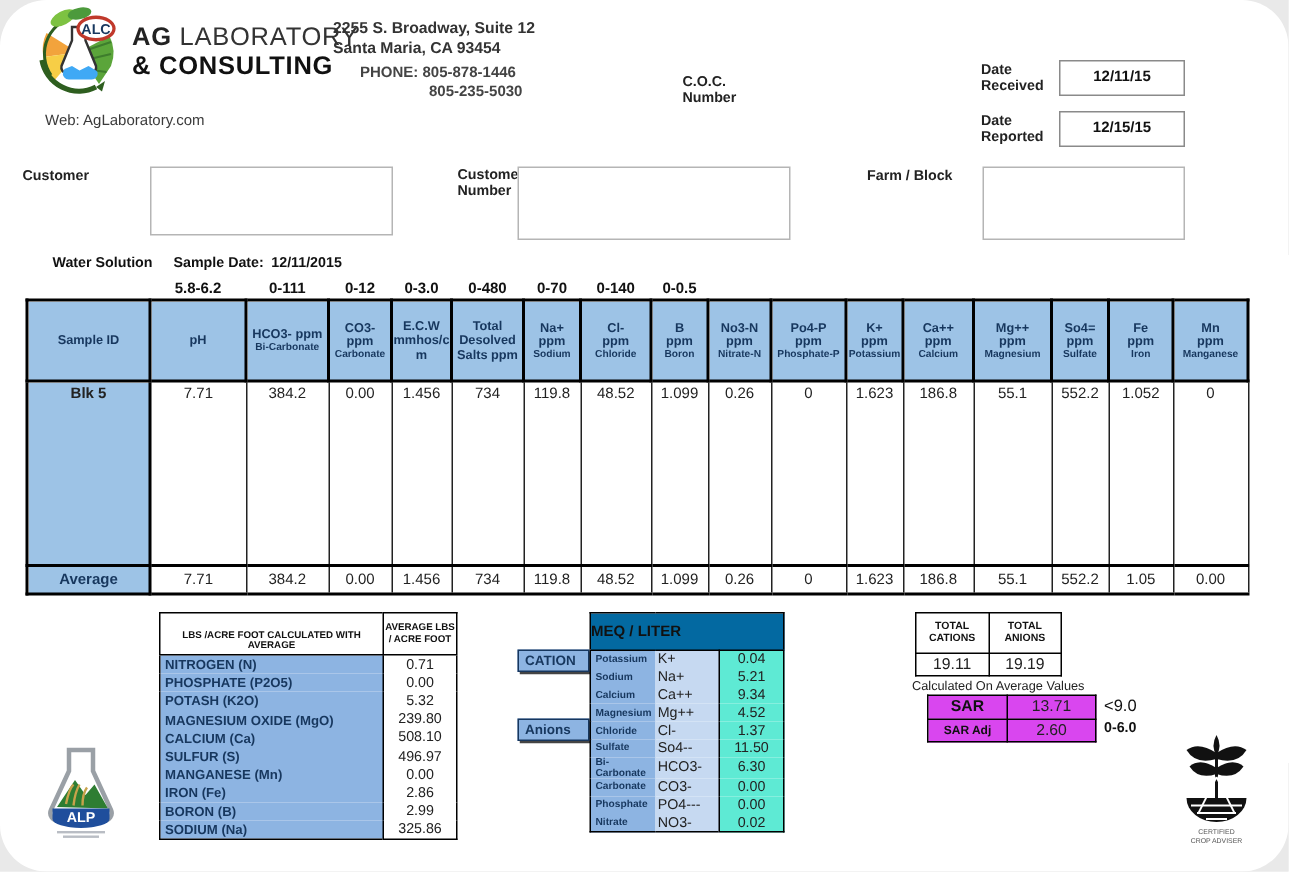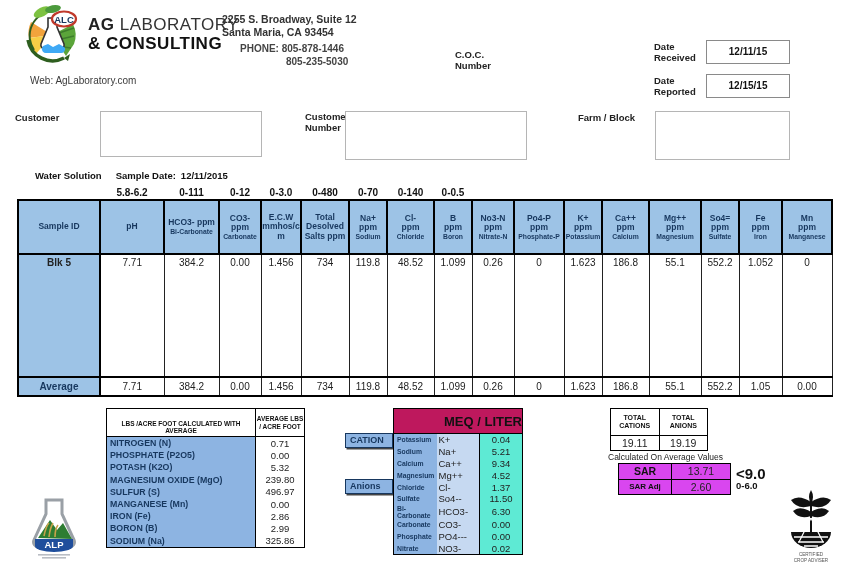--- a/index.html
+++ b/index.html
@@ -1,17 +1,17 @@
 <!DOCTYPE html>
 <html><head>
 <meta charset="utf-8">
 <style>
   html,body { margin:0; padding:0; background:#e9e9e9; }
   .page { position:relative; width:859px; height:581px; background:#ffffff;
-          font-family:"Liberation Sans", sans-serif; color:#222; overflow:hidden; margin:0 auto; }
+          font-family:"Liberation Sans", sans-serif; color:#222; overflow:hidden; margin:0 auto;border-radius:31px; }
   .abs { position:absolute; }
   .pre { white-space:pre-line; }
   .bold { font-weight:bold; }
 
   
   .logo-wrap { left:22px; top:4px; display:flex; align-items:center; gap:6px; }
   .logo-text1 { font-size:17px; letter-spacing:0.5px; color:#222; line-height:1.05; }
   .logo-text1 .lt { font-weight:300; color:#333; }
   .logo-text2 { font-size:17px; font-weight:bold; color:#111; letter-spacing:0.5px; }
   .web { left:30px; top:75px; font-size:10px; color:#3b3b3b; }
@@ -66,22 +66,22 @@
   .lbs .vh { width:48px; border-bottom:1.5px solid #000; font-size:6.5px; font-weight:bold;
              color:#111; text-align:center; vertical-align:middle; background:#fff; line-height:1.15; }
   .lbs .ll { background:#8DB4E2; color:#17375E; font-weight:bold; font-size:8.8px;
              height:12.2px; padding-left:3px; border-right:1.5px solid #000; }
   .lbs .lv { text-align:center; font-size:9.5px; color:#222; background:#fff; }
 
   
   .meq-wrap { left:393px; top:408px; }
   table.meq { border-collapse:collapse; border:1.5px solid #000; table-layout:fixed; width:130px; }
   .meq td { padding:0; }
-  .meq .mtitle { height:24px; font-size:13px; font-weight:bold; color:#111; text-align:right;
-                 border-bottom:1.5px solid #000; background:#be185d; }
+  .meq .mtitle { height:24px; font-size:10px; font-weight:bold; color:#111; text-align:left;
+                 border-bottom:1.5px solid #000; background:#0369a1; }
   .meq .mname { width:47px; background:#8DB4E2; font-size:6.8px; font-weight:bold; color:#17375E;
                 padding-left:3px; height:11.8px; }
   .meq .msym { width:42px; background:#C6D9F1; font-size:9.5px; color:#222; padding-left:2px; }
   .meq .mval { width:41px; border-left:1.5px solid #000; text-align:center; font-size:9.5px;
                color:#222; background:#5eead4; }
   .capsule { position:absolute; background:#8DB4E2; border:1.2px solid #17375E;
              box-shadow:1.5px 1.5px 0 #444; font-weight:bold; color:#17375E; font-size:9px;
              padding:1px 4px 2px 4px; width:38px; }
   .cation-box { left:345px; top:433px; }
   .anions-box { left:345px; top:479px; }
@@ -93,21 +93,21 @@
   .totals .th2 { height:26px; font-size:7px; font-weight:bold; color:#111; line-height:1.2; vertical-align:middle; }
   .totals .tv { height:14px; font-size:10.5px; color:#222; }
   .sar-title { left:608px; top:452px; font-size:8.5px; color:#222; }
   .sar-wrap { left:618px; top:463px; }
   table.sar { border-collapse:collapse; table-layout:fixed; width:110px; }
   .sar td { border:1.2px solid #000; padding:0; background:#d946ef; }
   .sar .sl { width:52px; text-align:center; font-weight:bold; color:#111; height:14.5px; }
   .sar .sl1 { font-size:10.5px; }
   .sar .sl2 { font-size:8px;text-align:center; }
   .sar .sv { width:58px; text-align:center; font-size:10.5px; color:#222; }
-  .sar-range1 { left:736px; top:465px; font-size:15px; font-weight:bold; color:#111; }
+  .sar-range1 { left:736px; top:465px; font-size:11px; font-weight:normal; color:#111; }
   .sar-range2 { left:736px; top:480px; font-size:9.5px; font-weight:bold; color:#111; }
 
   
   .alp-wrap { left:24px; top:494px; }
   .cca-wrap { left:784px; top:488px; }
 </style>
 </head>
 <body>
 
 <div class="page">
@@ -354,20 +354,24 @@
           </tr>
       <tr>
             <td class="ll">POTASH (K2O)</td>
             <td class="lv">5.32</td>
           </tr>
       <tr>
             <td class="ll">MAGNESIUM OXIDE (MgO)</td>
             <td class="lv">239.80</td>
           </tr>
       <tr>
+            <td class="ll">CALCIUM (Ca)</td>
+            <td class="lv">508.10</td>
+          </tr>
+      <tr>
             <td class="ll">SULFUR (S)</td>
             <td class="lv">496.97</td>
           </tr>
       <tr>
             <td class="ll">MANGANESE (Mn)</td>
             <td class="lv">0.00</td>
           </tr>
       <tr>
             <td class="ll">IRON (Fe)</td>
             <td class="lv">2.86</td>

